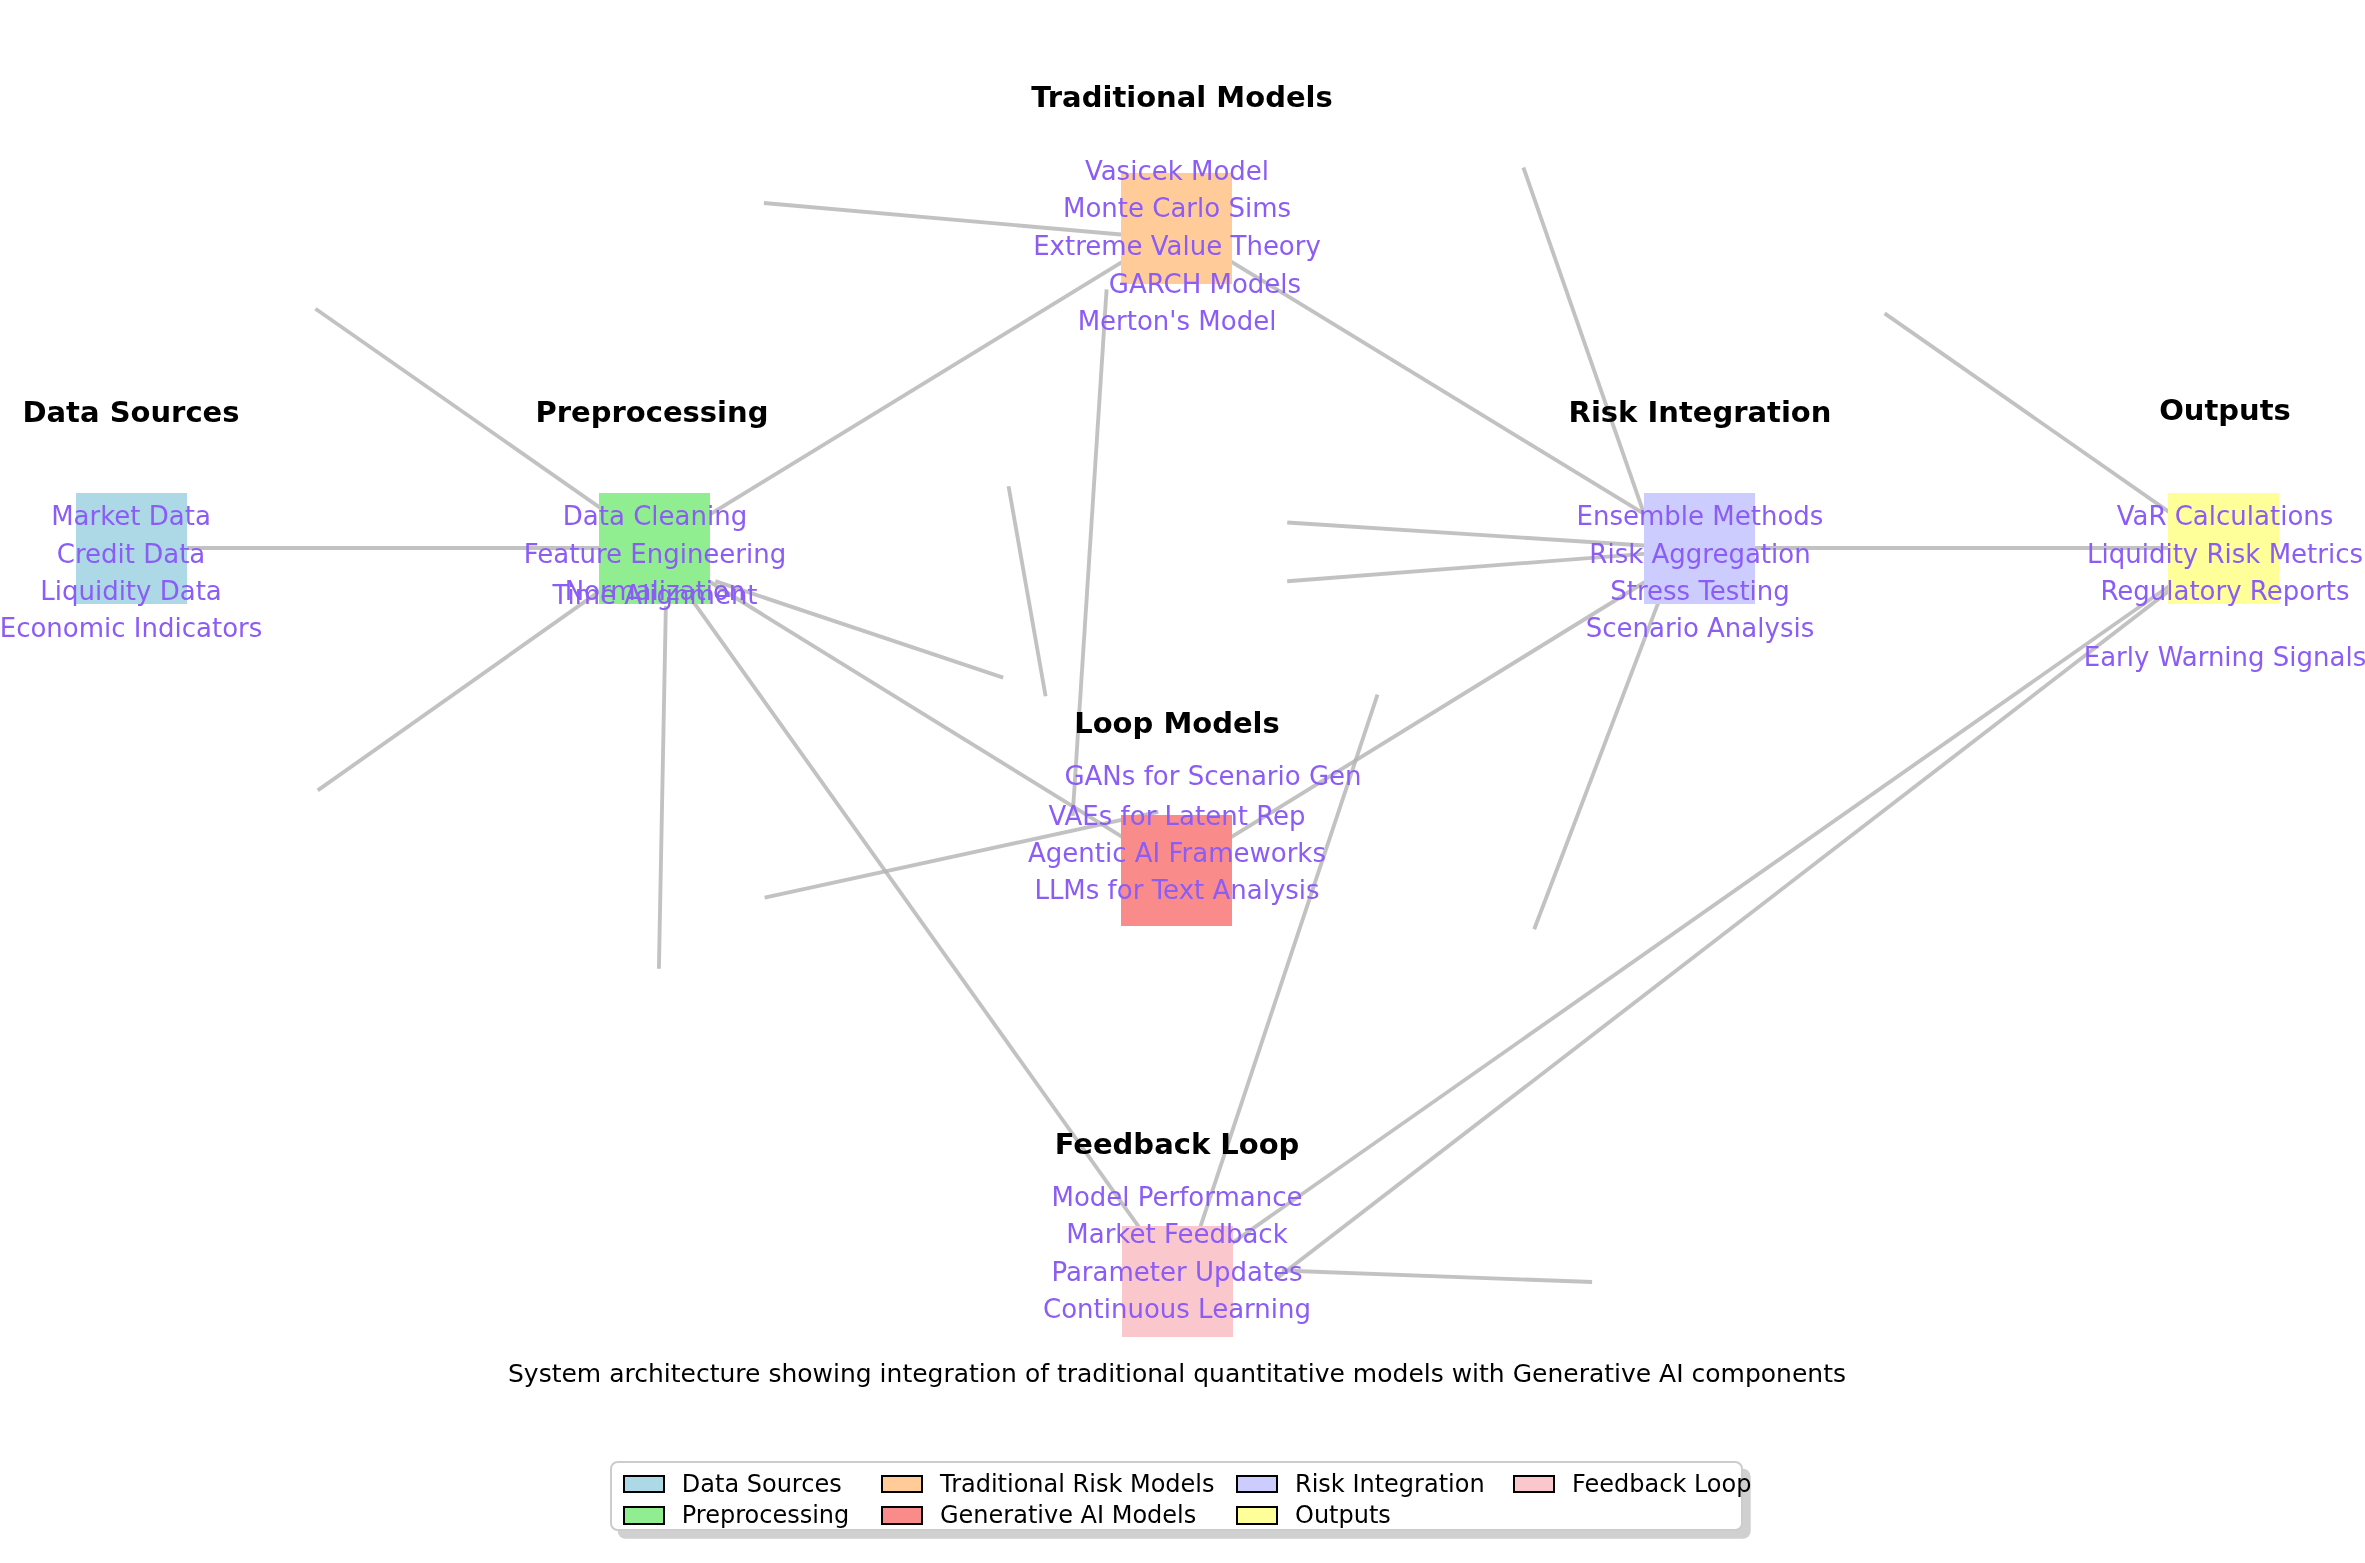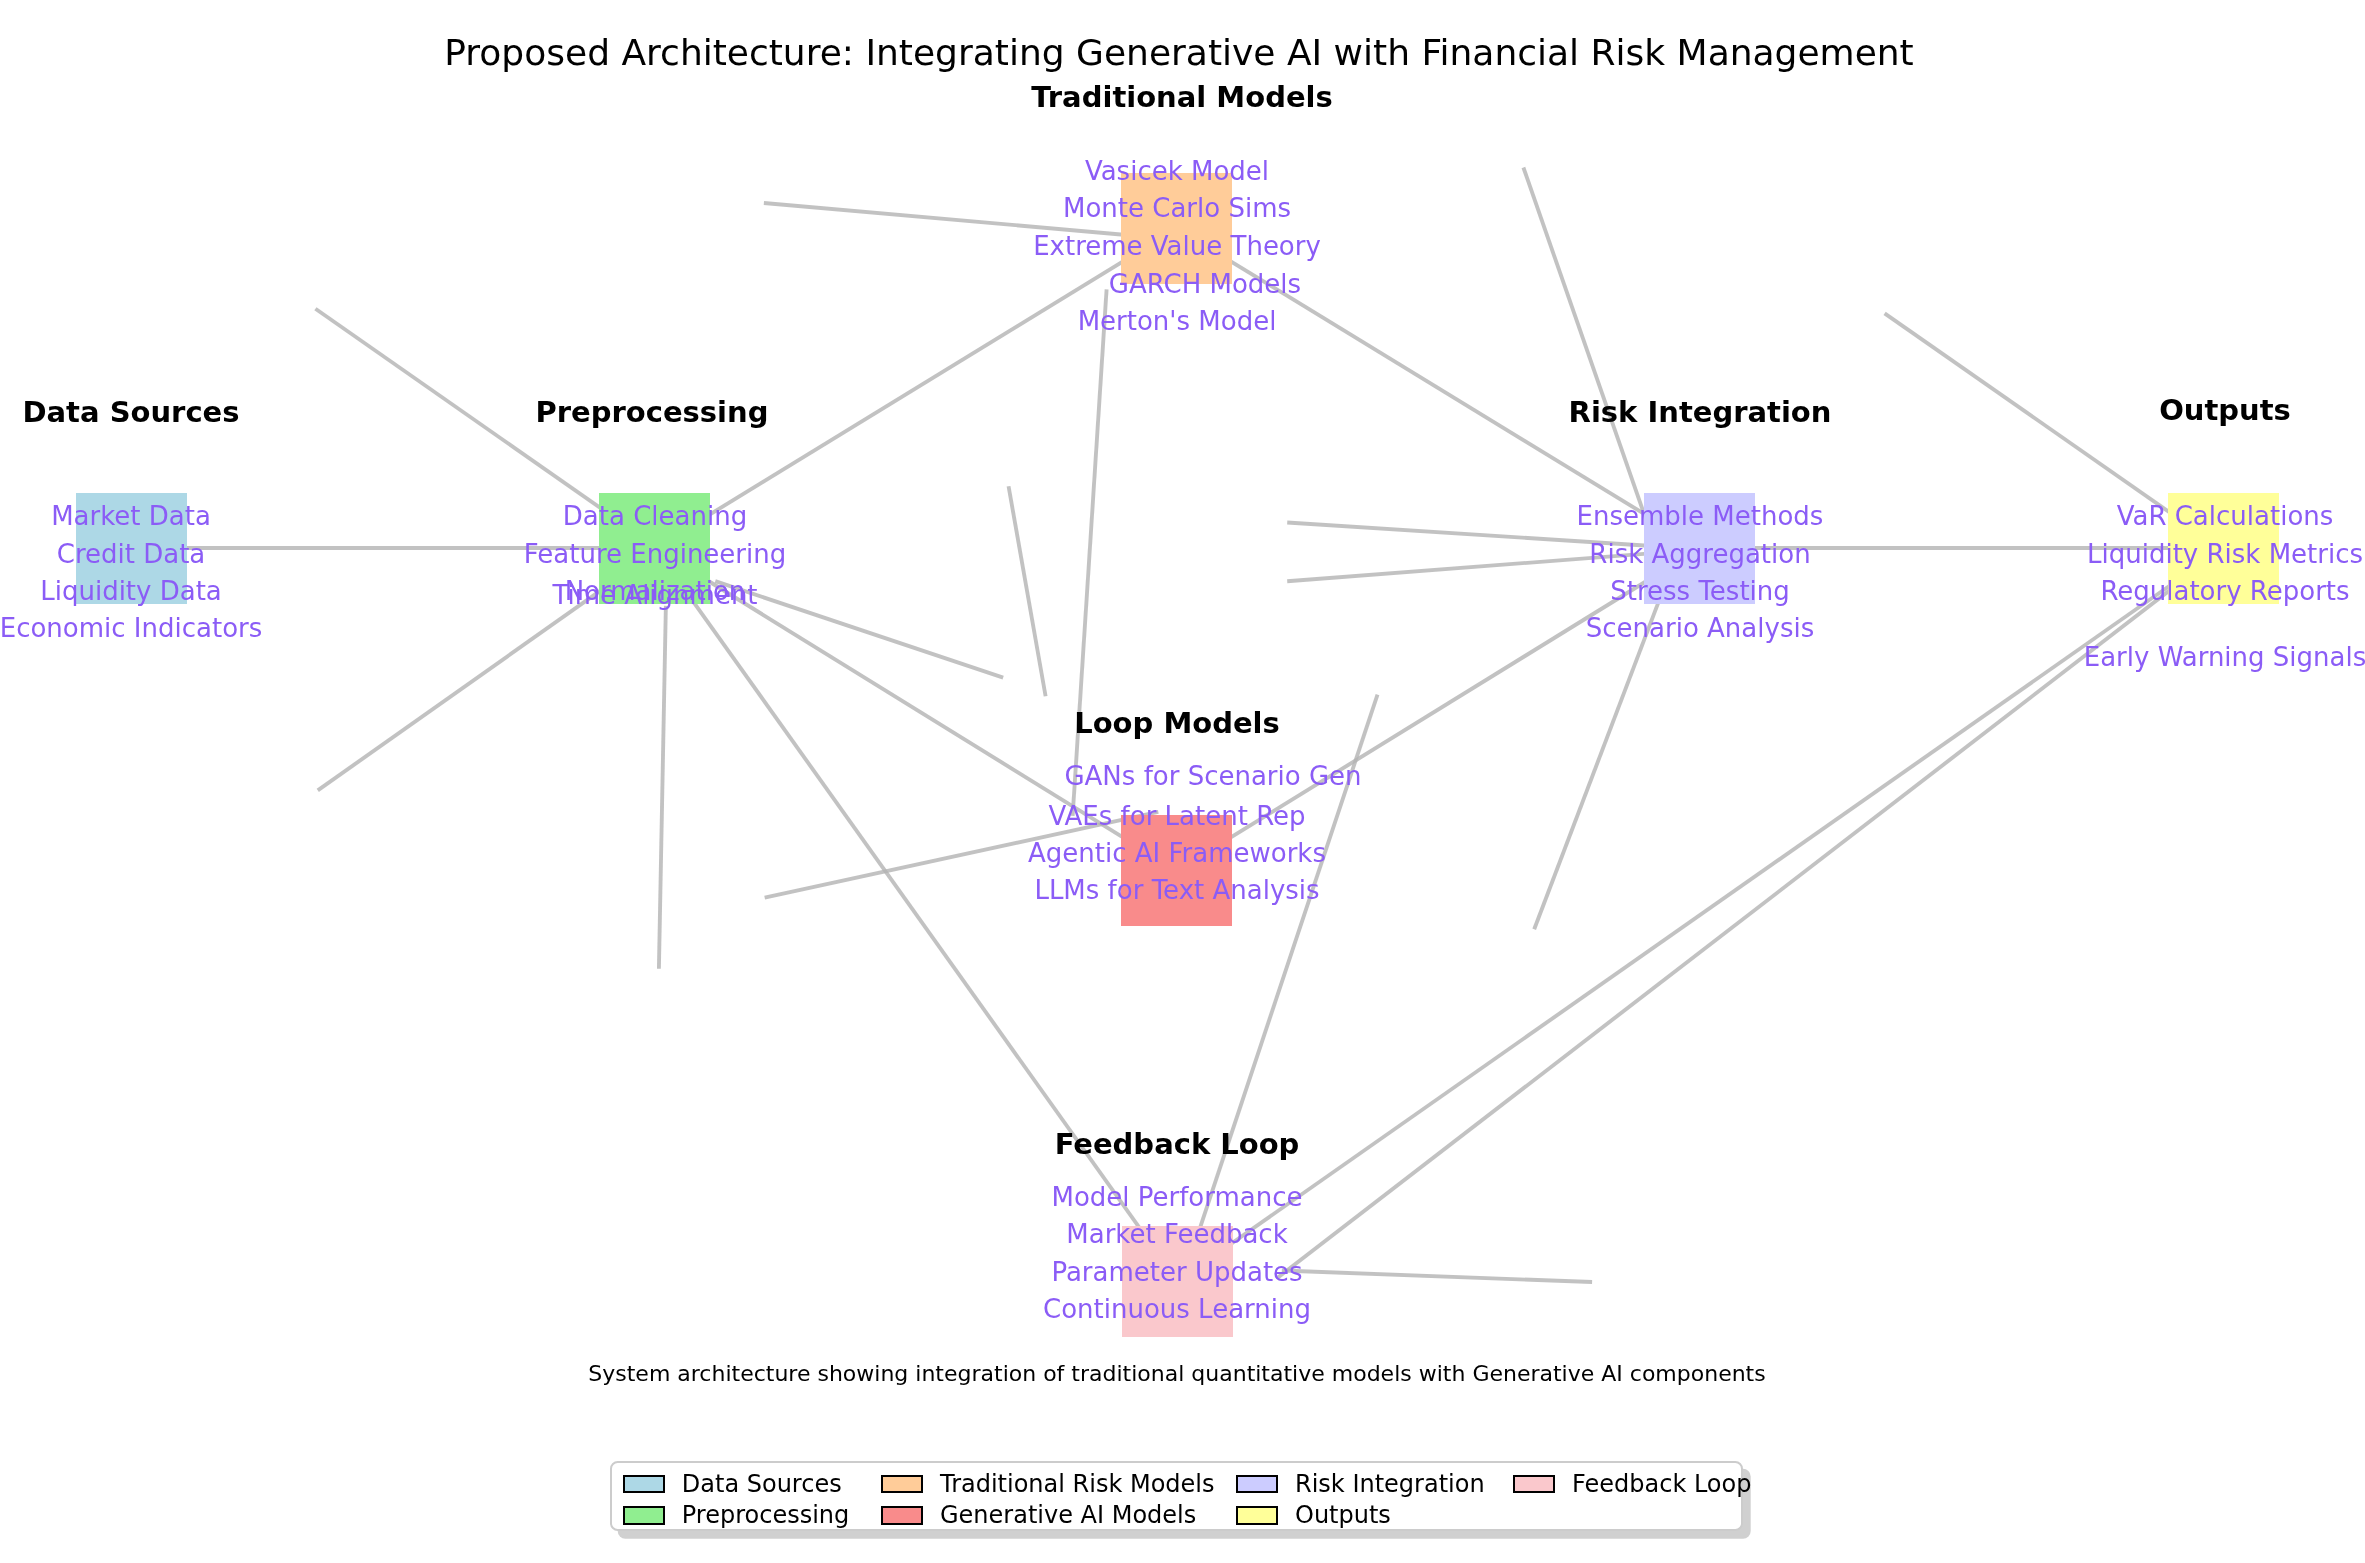--- a/index.html
+++ b/index.html
@@ -10,21 +10,21 @@
     font-family:"DejaVu Sans", sans-serif;
     overflow:hidden;
   }
   #edge-layer{position:absolute;left:0;top:0;width:2366px;height:1563px;}
   .fig-title{
     position:absolute;transform:translate(-50%,-50%);
     font-size:36px;color:#000;white-space:nowrap;font-weight:400;
   }
   .fig-caption{
     position:absolute;transform:translate(-50%,-50%);
-    font-size:22px;color:#000;white-space:nowrap;font-weight:400;
+    font-size:25px;color:#000;white-space:nowrap;font-weight:400;
   }
   .node-box{position:absolute;}
   .node-header{
     position:absolute;transform:translate(-50%,-50%);
     font-size:29px;font-weight:700;color:#000;white-space:nowrap;
   }
   .node-label{
     position:absolute;transform:translate(-50%,-50%);
     font-size:26px;color:#8b5cf6;white-space:nowrap;
   }
@@ -70,21 +70,20 @@
       <line x1="1306" y1="630" x2="1354" y2="902" stroke="#b3b3b3" stroke-width="5" stroke-opacity="0.8"></line>
       <line x1="1667" y1="677" x2="2150" y2="708" stroke="#b3b3b3" stroke-width="5" stroke-opacity="0.8"></line>
       <line x1="1667" y1="753" x2="2150" y2="716" stroke="#b3b3b3" stroke-width="5" stroke-opacity="0.8"></line>
       <line x1="408" y1="400" x2="830" y2="695" stroke="#b3b3b3" stroke-width="5" stroke-opacity="0.8"></line>
       <line x1="411" y1="1024" x2="830" y2="728" stroke="#b3b3b3" stroke-width="5" stroke-opacity="0.8"></line>
       <line x1="862" y1="785" x2="853" y2="1255" stroke="#b3b3b3" stroke-width="5" stroke-opacity="0.8"></line>
       <line x1="926" y1="753" x2="1299" y2="878" stroke="#b3b3b3" stroke-width="5" stroke-opacity="0.8"></line>
       <line x1="990" y1="1163" x2="1500" y2="1052" stroke="#b3b3b3" stroke-width="5" stroke-opacity="0.8"></line>
       <line x1="1660" y1="1646" x2="2062" y2="1661" stroke="#b3b3b3" stroke-width="5" stroke-opacity="0.8"></line>
     </svg>
-  <div class="fig-title" style="left: 1179px; top: 52px;">Proposed Architecture: Integrating Generative AI with Financial Risk Management</div>
   <div id="nodes">
       <div class="node-box" style="left: 76px; top: 493px; width: 111px; height: 111px; background: rgb(173, 216, 230);"></div>
       <div class="node-header" style="left: 131px; top: 412px;">Data Sources</div>
       <div class="node-label" style="left: 131px; top: 516px;">Market Data</div>
       <div class="node-label" style="left: 131px; top: 554px;">Credit Data</div>
       <div class="node-label" style="left: 131px; top: 591px;">Liquidity Data</div>
       <div class="node-label" style="left: 131px; top: 628px;">Economic Indicators</div>
       <div class="node-box" style="left: 599px; top: 493px; width: 111px; height: 111px; background: rgb(144, 238, 144);"></div>
       <div class="node-header" style="left: 652px; top: 412px;">Preprocessing</div>
       <div class="node-label" style="left: 655px; top: 516px;">Data Cleaning</div>

